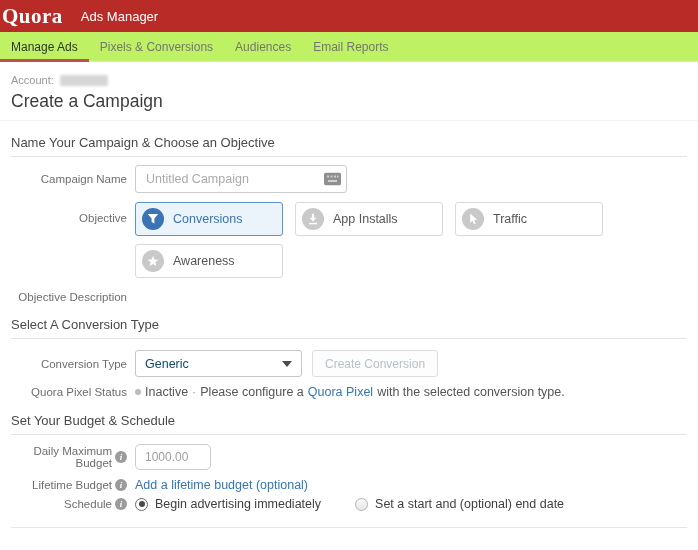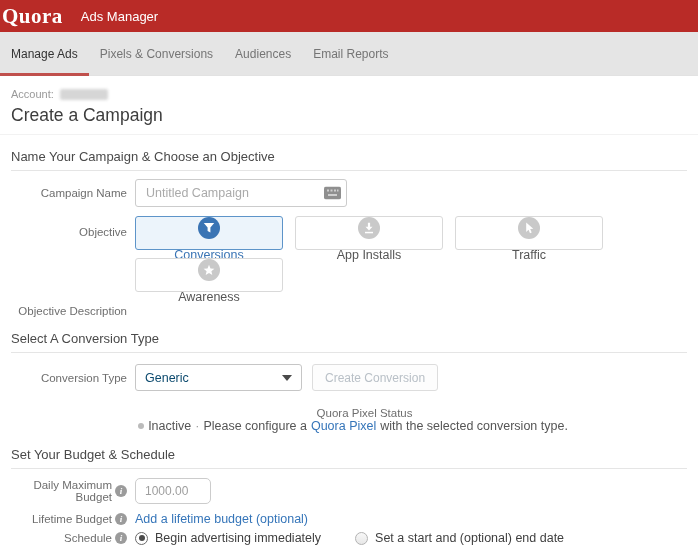--- a/index.html
+++ b/index.html
@@ -16,21 +16,21 @@
     height: 32px; background: #b92b27;
     display: flex; align-items: center; padding: 0 2px;
   }
   .logo {
     font-family: "Liberation Serif", serif; font-weight: bold;
     font-size: 21px; color: #fff; letter-spacing: .5px; line-height: 1;
   }
   .app-title { color: #fff; font-size: 13px; margin-left: 18px; }
 
   
-  .tab-bar { height: 44px; display: flex; border-bottom: 1px solid #e2e2e2; background: #e5e5e5; }
+  .tab-bar { height: 30px; display: flex; border-bottom: 1px solid #e2e2e2; background: #bef264; }
   .tab {
     padding: 0 11px; display: flex; align-items: center;
     font-size: 12px; color: #757575; position: relative; cursor: pointer;
   }
   .tab.active { color: #333; }
   .tab.active::after {
     content: ""; position: absolute; left: 0; right: 0; bottom: -1px;
     height: 3px; background: #c0504c;
   }
 
@@ -51,41 +51,41 @@
     display: flex; justify-content: flex-end; align-items: center; gap: 3px;
     font-size: 11.5px; color: #6e6e6e; text-align: right;
   }
   .form-content { margin-left: 8px; display: flex; align-items: center; }
 
   .row-campaign  { margin-top: 8px; }
   .row-objective { margin-top: 9px; align-items: flex-start; }
   .row-objective .form-label { padding-top: 10px; }
   .row-desc      { margin-top: 13px; }
   .row-conv      { margin-top: 11px; }
-  .row-pixel     { margin-top: 16px; flex-direction: column; }
+  .row-pixel     { margin-top: 8px; }
   .row-daily     { margin-top: 9px; }
   .row-lifetime  { margin-top: 8px; }
   .row-schedule  { margin-top: 5px; }
 
   
   .input-wrap { position: relative; }
   .text-input {
     width: 212px; height: 28px; border: 1px solid #ccc; border-radius: 3px;
     padding: 0 26px 0 10px; font-size: 12.5px; color: #444;
     font-family: "Liberation Sans", sans-serif; outline: none;
   }
   .text-input::placeholder { color: #aaa; }
   .kb-icon { position: absolute; right: 6px; top: 50%; transform: translateY(-50%); line-height: 0; }
 
   
   .obj-grid { display: flex; flex-wrap: wrap; gap: 8px 12px; width: 480px; }
   .obj-btn {
     width: 148px; height: 34px; border: 1px solid #d9d9d9; border-radius: 3px;
     background: #fff; display: flex; align-items: center; gap: 9px; padding: 0 6px;
-    font-size: 12.5px; color: #555; cursor: pointer; flex-direction: column;
+    font-size: 12.5px; color: #555; cursor: pointer;
   }
   .obj-btn.selected { background: #ecf4fb; border-color: #5d94c9; color: #3a74b4; }
   .obj-icon {
     width: 22px; height: 22px; border-radius: 50%; background: #c9c9c9;
     display: flex; align-items: center; justify-content: center; flex: none;
   }
   .obj-btn.selected .obj-icon { background: #3a74b4; }
 
   .desc-text { font-size: 12.5px; color: #444; }
 

